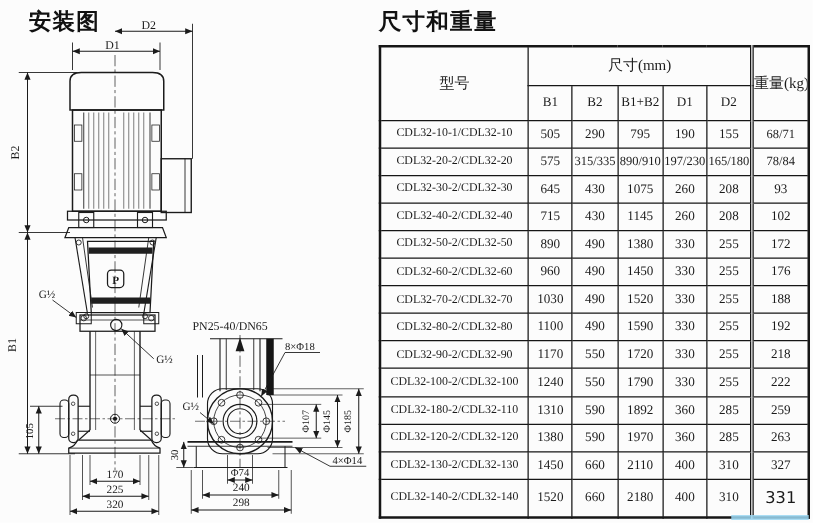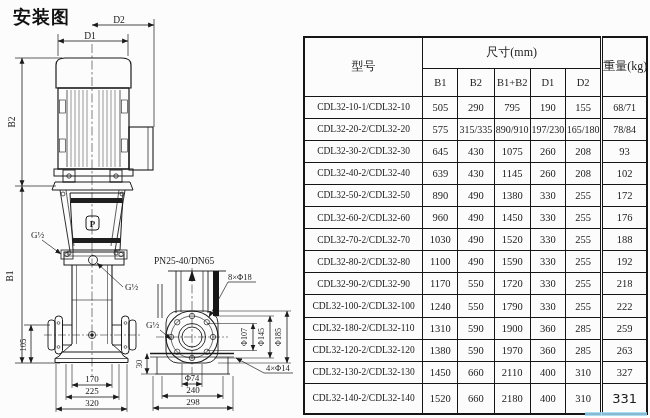--- a/index.html
+++ b/index.html
@@ -1,20 +1,20 @@
 <!DOCTYPE html>
 <html><head>
 <meta charset="utf-8">
 <style>
   html,body{margin:0;padding:0;}
   .stage{position:relative;width:650px;height:418px;background:#fcfcfc;overflow:hidden;
          font-family:"Liberation Serif","DejaVu Serif",serif;color:#1b1b1b;}
   .big-title{position:absolute;top:5px;font-size:18px;font-weight:700;
              font-family:"DejaVu Sans","Liberation Sans",sans-serif;color:#111;letter-spacing:1px;}
-  #diagTitle{left:13px;}
+  #diagTitle{left:23px;}
   #tblTitle{left:303px;}
   .diagram-wrap{position:absolute;left:0;top:0;width:302px;height:418px;}
   svg{display:block;}
   svg text{fill:#1b1b1b;font-family:"Liberation Serif","DejaVu Serif",serif;}
   .t9{font-size:9px;} .t85{font-size:8.5px;} .t8{font-size:8px;} .t95{font-size:9.5px;}
   .ln{stroke:#1b1b1b;fill:none;}
   
   .tbl-wrap{position:absolute;left:303px;top:36px;width:345px;height:379px;}
   table{border-collapse:collapse;table-layout:fixed;width:345px;height:379px;
         font-family:"Liberation Serif","DejaVu Serif",serif;}
@@ -30,20 +30,21 @@
   .c-wt,.wt-col{border-left:3.5px double #161616 !important;}
   .c-patched{font-family:"DejaVu Sans","Liberation Sans",sans-serif;font-size:13px;}
   .artifact{position:absolute;left:585px;top:412px;width:62px;height:4px;background:#9bd7f2;opacity:.85;}
 </style>
 </head>
 <body>
 
 <div class="stage">
 
   <div class="big-title" id="diagTitle">安装图</div>
+  <div class="big-title" id="tblTitle">尺寸和重量</div>
 
   <div class="diagram-wrap">
   <svg width="302" height="418" viewBox="0 0 302 418">
     <defs>
       <marker id="ar" viewBox="0 0 10 10" refX="9" refY="5" markerWidth="6.5" markerHeight="6.5" orient="auto-start-reverse" markerUnits="userSpaceOnUse">
         <path d="M0,1.2 L9,5 L0,8.8 z" fill="#1b1b1b"></path>
       </marker>
     </defs>
 
     <g>
@@ -305,21 +306,21 @@
             <td class="c-model">CDL32-30-2/CDL32-30</td>
             <td class="c-num">645</td>
             <td class="c-num">430</td>
             <td class="c-num">1075</td>
             <td class="c-num">260</td>
             <td class="c-num">208</td>
             <td class="c-num c-wt">93</td>
           </tr>
           <tr>
             <td class="c-model">CDL32-40-2/CDL32-40</td>
-            <td class="c-num">639</td>
+            <td class="c-num">715</td>
             <td class="c-num">430</td>
             <td class="c-num">1145</td>
             <td class="c-num">260</td>
             <td class="c-num">208</td>
             <td class="c-num c-wt">102</td>
           </tr>
           <tr>
             <td class="c-model">CDL32-50-2/CDL32-50</td>
             <td class="c-num">890</td>
             <td class="c-num">490</td>
@@ -370,21 +371,21 @@
             <td class="c-num">550</td>
             <td class="c-num">1790</td>
             <td class="c-num">330</td>
             <td class="c-num">255</td>
             <td class="c-num c-wt">222</td>
           </tr>
           <tr>
             <td class="c-model">CDL32-180-2/CDL32-110</td>
             <td class="c-num">1310</td>
             <td class="c-num">590</td>
-            <td class="c-num">1900</td>
+            <td class="c-num">1892</td>
             <td class="c-num">360</td>
             <td class="c-num">285</td>
             <td class="c-num c-wt">259</td>
           </tr>
           <tr>
             <td class="c-model">CDL32-120-2/CDL32-120</td>
             <td class="c-num">1380</td>
             <td class="c-num">590</td>
             <td class="c-num">1970</td>
             <td class="c-num">360</td>

